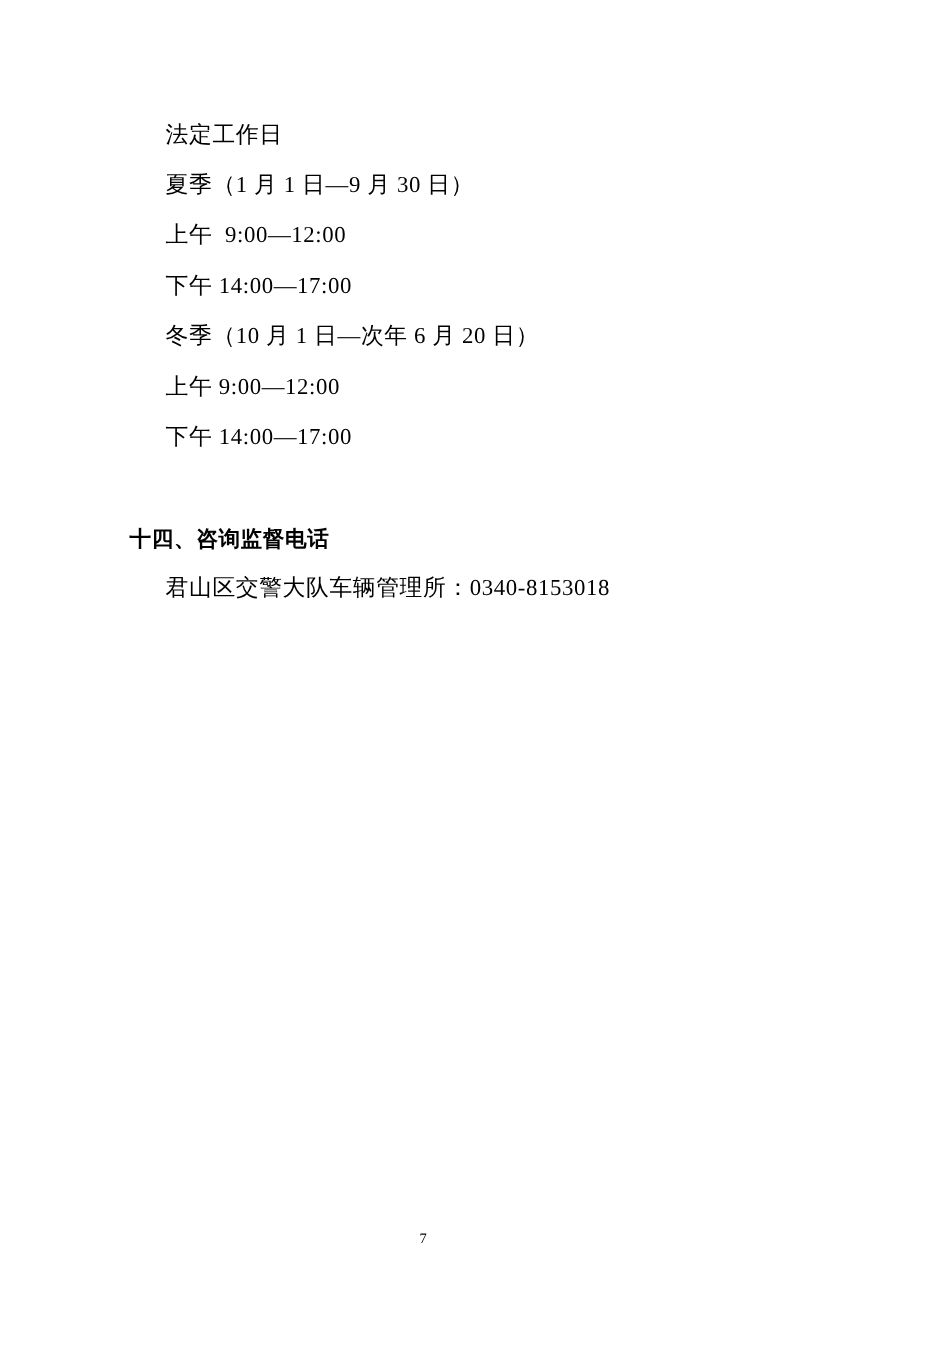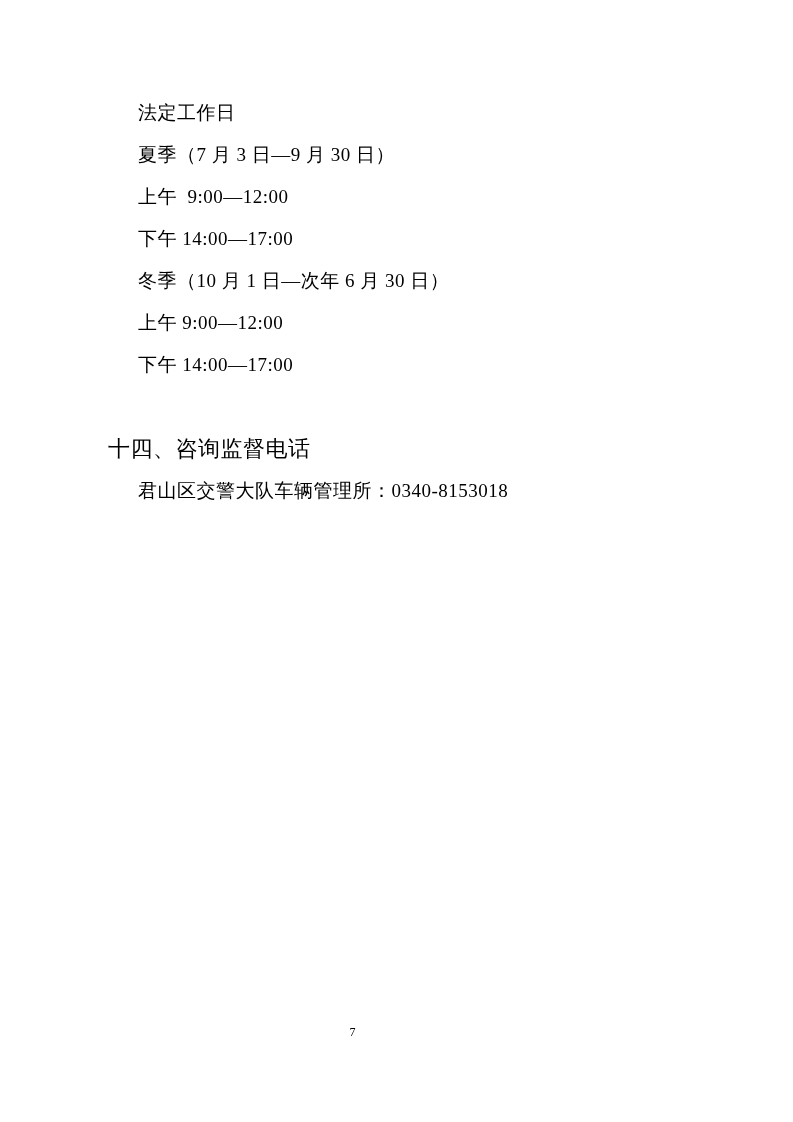--- a/index.html
+++ b/index.html
@@ -31,22 +31,22 @@
   .line {
     font-size: 19px;
     line-height: 42px;
     letter-spacing: 0.5px;
     white-space: pre;
   }
   .indent {
     padding-left: 30px;
   }
   .section-heading {
-    font-size: 22px;
-    font-weight: normal;
+    font-size: 18px;
+    font-weight: bold;
     line-height: 42px;
     letter-spacing: 0.5px;
     white-space: pre;
     margin-top: 42px;
   }
   .page-number {
     position: absolute;
     left: 0;
     right: 0;
     top: 1025px;
@@ -55,24 +55,24 @@
     font-family: "Liberation Serif", "DejaVu Serif", serif;
   }
 </style>
 </head>
 <body>
 
 <div class="page">
   <div class="content">
 
     <div class="line indent">法定工作日</div>
-    <div class="line indent">夏季（7 月 3 日—9 月 30 日）</div>
+    <div class="line indent">夏季（1 月 1 日—9 月 30 日）</div>
     <div class="line indent">上午  9:00—12:00</div>
     <div class="line indent">下午 14:00—17:00</div>
-    <div class="line indent">冬季（10 月 1 日—次年 6 月 30 日）</div>
+    <div class="line indent">冬季（10 月 1 日—次年 6 月 20 日）</div>
     <div class="line indent">上午 9:00—12:00</div>
     <div class="line indent">下午 14:00—17:00</div>
 
     <div class="section-heading">十四、咨询监督电话</div>
 
     <div class="line indent">君山区交警大队车辆管理所：0340-8153018</div>
 
   </div>
 
   <div class="page-number">7</div>

